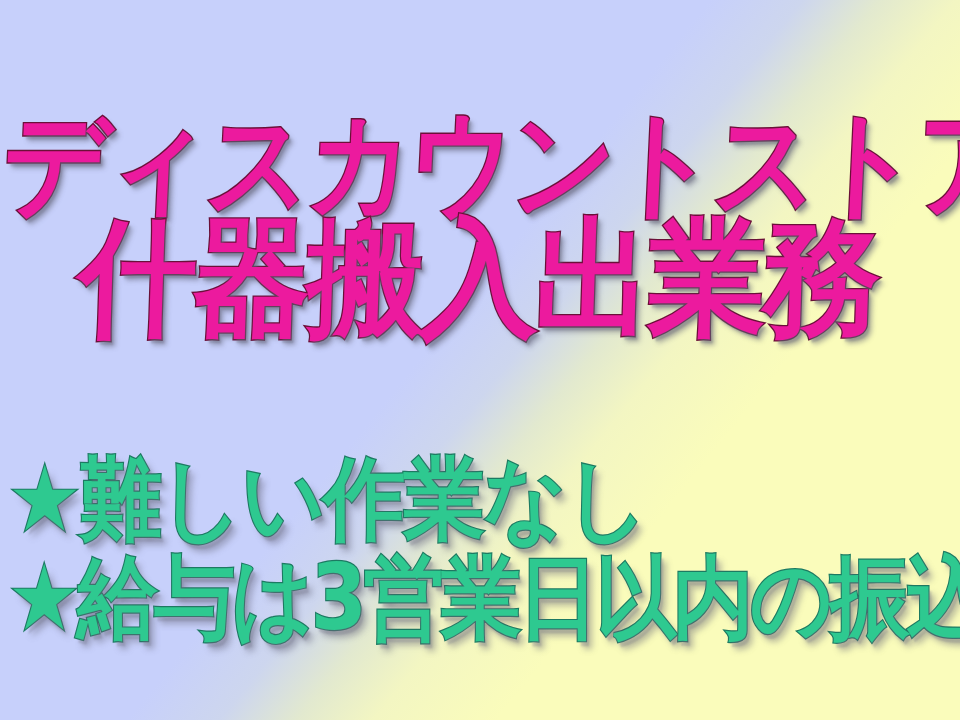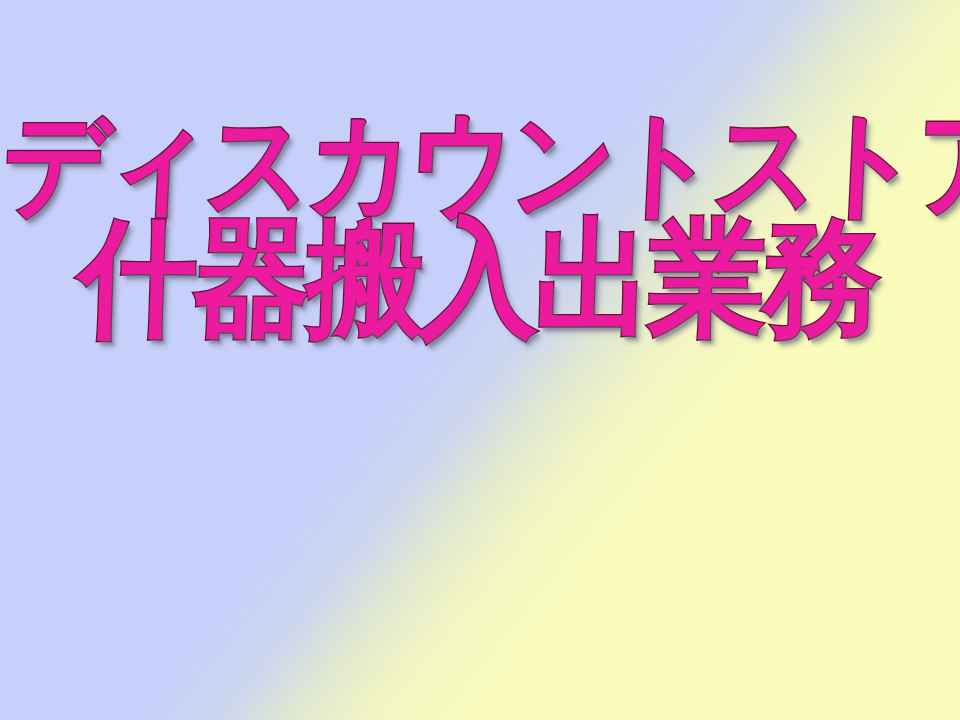--- a/index.html
+++ b/index.html
@@ -112,14 +112,25 @@
 </head>
 <body>
 
 <div id="poster">
 
   <div class="headline-block">
     <div class="pink-line pink-line-1">ディスカウントストア</div>
     <div class="pink-line pink-line-2">什器搬入出業務</div>
   </div>
 
+  <div class="bullets-block">
+
+    <div class="green-line green-line-1">
+      <span class="star-glyph">★</span><span>難しい作業なし</span>
+    </div>
+
+    <div class="green-line green-line-2">
+      <span class="star-glyph">★</span><span>給与は3営業日以内の振込</span>
+    </div>
+
+  </div>
 
 </div>
 
 </body></html>

